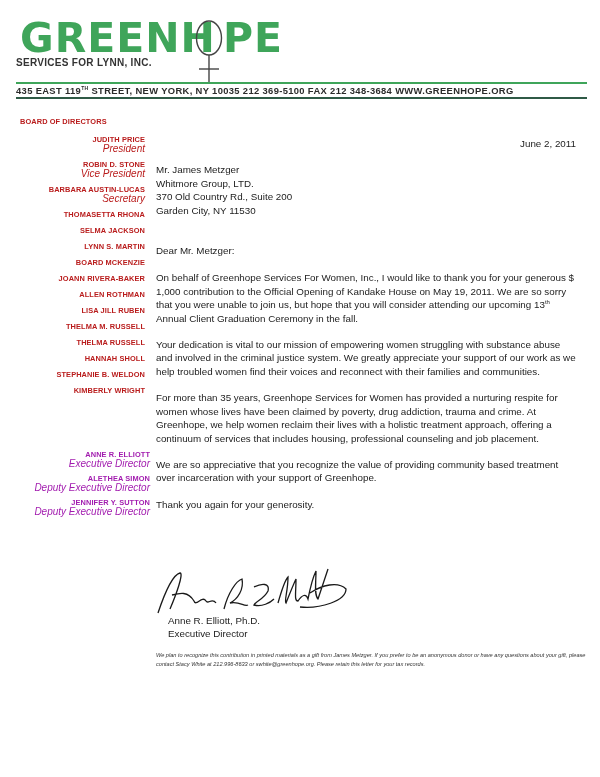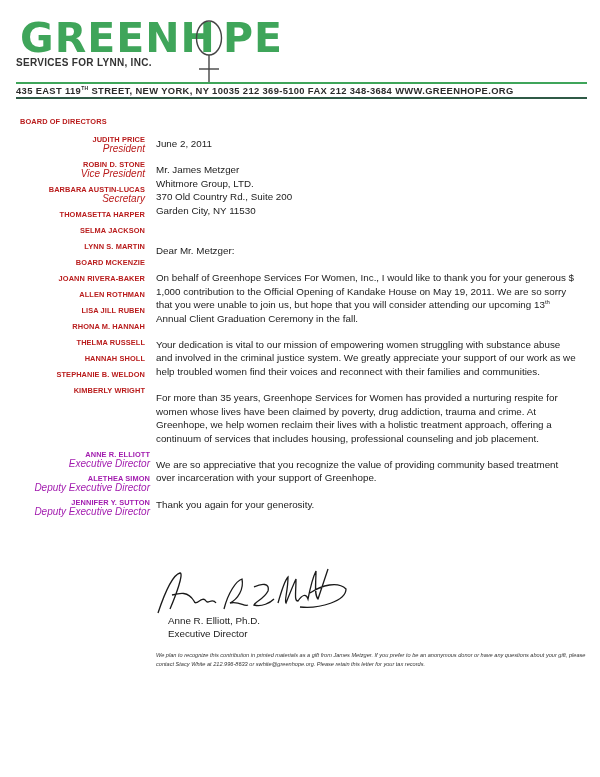--- a/index.html
+++ b/index.html
@@ -20,21 +20,21 @@
     .sidebar { position: absolute; left: 20px; top: 117px; width: 125px; font-family: "Liberation Sans", sans-serif; color: #b91c1c; }
     .sb-heading { font-size: 7.4px; font-weight: bold; margin-bottom: 9px; letter-spacing: 0.1px; }
     .sb-person { margin-bottom: 7px; text-align: right; }
     .sb-name { font-size: 7.4px; font-weight: bold; line-height: 9px; letter-spacing: 0.1px; }
     .sb-title { font-size: 10px; font-style: italic; line-height: 9px; }
     .sb-staff { position: absolute; left: 20px; top: 450px; width: 130px; font-family: "Liberation Sans", sans-serif; color: #a21caf; }
     .sb-staff .sb-person { margin-bottom: 6px; }
 
     .letter { position: absolute; left: 156px; top: 137px; width: 420px; font-family: "Liberation Sans", sans-serif; font-size: 9.8px; line-height: 13.4px; color: #1c1c1c; }
     .letter p { margin: 0; }
-    .date { margin-bottom: 13px !important; }
+    .date { margin-bottom: 13px !important; text-align: right; }
     .recipient { margin-bottom: 27px !important; }
     .salutation { margin-bottom: 14px !important; }
     .para { margin-bottom: 13px !important; }
     .para sup { font-size: 6px; vertical-align: 4px; line-height: 0; }
     .closing { margin-bottom: 0 !important; }
 
     .signature { position: absolute; left: 150px; top: 565px; width: 200px; height: 55px; }
     .sig-name { position: absolute; left: 168px; top: 614px; font-family: "Liberation Sans", sans-serif; font-size: 9.8px; line-height: 13px; color: #1c1c1c; }
 
     .footnote { position: absolute; left: 156px; top: 651px; width: 440px; font-family: "Liberation Sans", sans-serif; font-style: italic; font-size: 5.6px; line-height: 8.6px; color: #333; }
@@ -65,42 +65,42 @@
     </div>
   <div class="sb-person">
       <div class="sb-name">ROBIN D. STONE</div>
       <div class="sb-title">Vice President</div>
     </div>
   <div class="sb-person">
       <div class="sb-name">BARBARA AUSTIN-LUCAS</div>
       <div class="sb-title">Secretary</div>
     </div>
   <div class="sb-person">
-      <div class="sb-name">THOMASETTA HARPER</div>
+      <div class="sb-name">THOMASETTA RHONA</div>
     </div>
   <div class="sb-person">
       <div class="sb-name">SELMA JACKSON</div>
     </div>
   <div class="sb-person">
       <div class="sb-name">LYNN S. MARTIN</div>
     </div>
   <div class="sb-person">
       <div class="sb-name">BOARD MCKENZIE</div>
     </div>
   <div class="sb-person">
       <div class="sb-name">JOANN RIVERA-BAKER</div>
     </div>
   <div class="sb-person">
       <div class="sb-name">ALLEN ROTHMAN</div>
     </div>
   <div class="sb-person">
       <div class="sb-name">LISA JILL RUBEN</div>
     </div>
   <div class="sb-person">
-      <div class="sb-name">RHONA M. HANNAH</div>
+      <div class="sb-name">THELMA M. RUSSELL</div>
     </div>
   <div class="sb-person">
       <div class="sb-name">THELMA RUSSELL</div>
     </div>
   <div class="sb-person">
       <div class="sb-name">HANNAH SHOLL</div>
     </div>
   <div class="sb-person">
       <div class="sb-name">STEPHANIE B. WELDON</div>
     </div>

